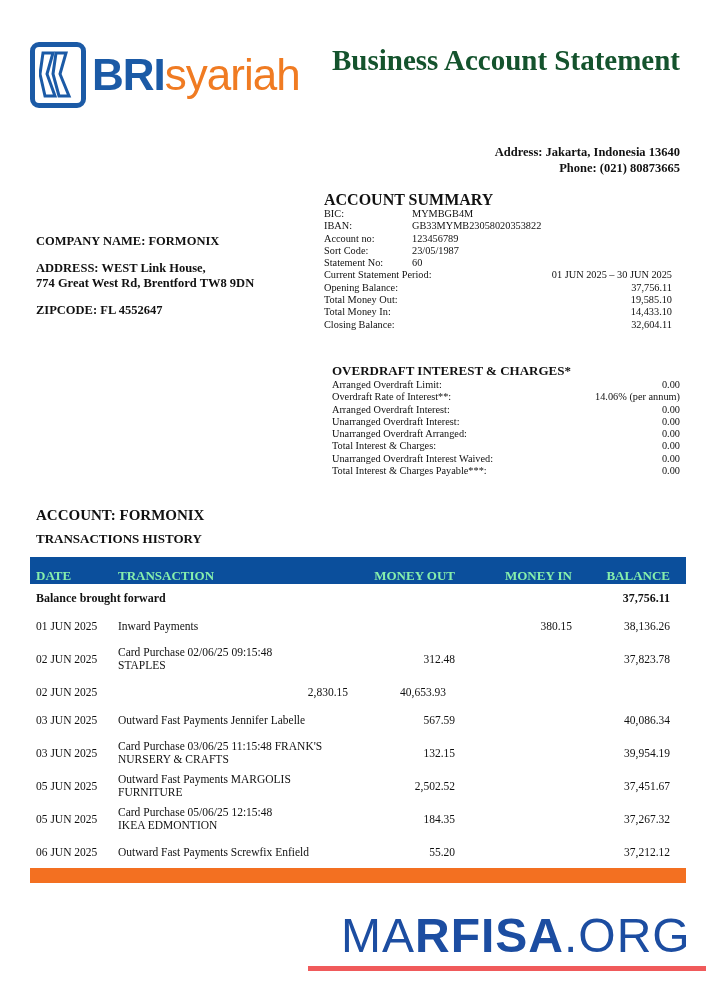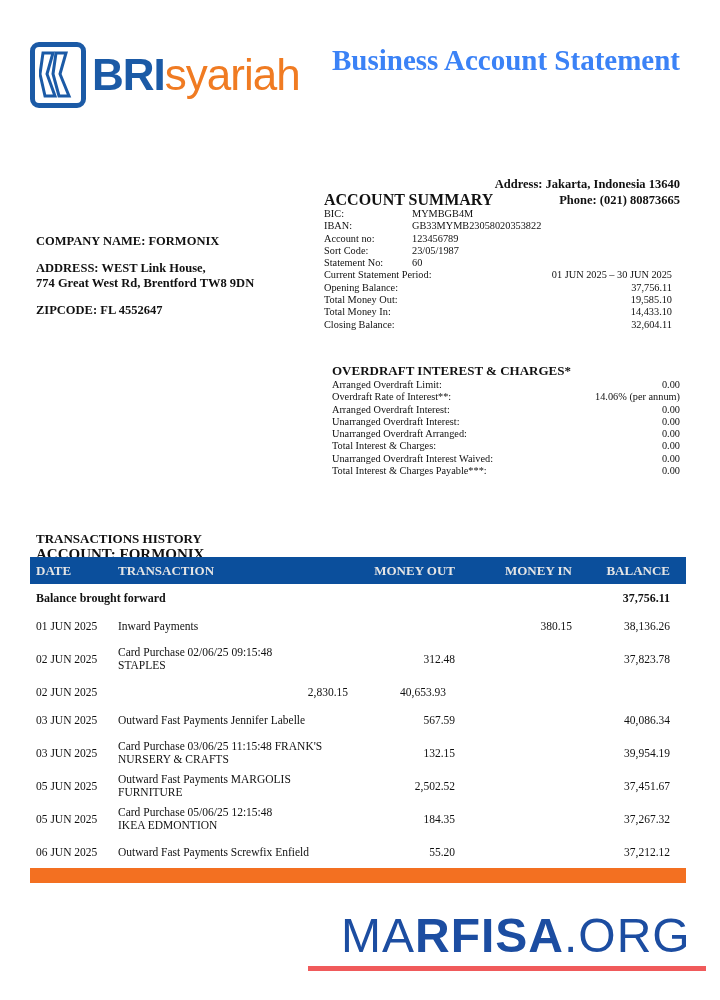--- a/index.html
+++ b/index.html
@@ -5,44 +5,44 @@
   html, body { margin: 0; padding: 0; background: #ffffff; }
   body { width: 720px; height: 1000px; position: relative; overflow: hidden; font-family: "Liberation Serif", serif; color: #111; }
 
   .logo { position: absolute; left: 30px; top: 42px; display: flex; align-items: center; }
   .logo-mark { width: 56px; height: 66px; border: 5px solid #1b5aa6; border-radius: 9px; box-sizing: border-box; position: relative; background: #fff; }
   .logo-mark svg { position: absolute; left: 4px; top: 3px; }
   .logo-text { margin-left: 6px; font-family: "Liberation Sans", sans-serif; font-size: 44px; letter-spacing: -1px; line-height: 1; }
   .logo-text .bri { color: #1b5aa6; font-weight: bold; }
   .logo-text .sya { color: #f07b22; }
 
-  .doc-title { position: absolute; right: 40px; top: 44px; font-size: 29px; font-weight: bold; color: #3b82f6; }
-
-  .bank-contact { position: absolute; right: 40px; top: 144px; text-align: right; font-size: 12.5px; font-weight: bold; line-height: 16px; margin-top: 32px; }
+  .doc-title { position: absolute; right: 40px; top: 44px; font-size: 29px; font-weight: bold; color: #14532d; }
+
+  .bank-contact { position: absolute; right: 40px; top: 144px; text-align: right; font-size: 12.5px; font-weight: bold; line-height: 16px; }
 
   .company { position: absolute; left: 36px; top: 234px; font-size: 12.5px; font-weight: bold; }
   .company div { line-height: 15px; }
   .company .gap { height: 12px; }
 
   .summary { position: absolute; left: 324px; top: 191px; width: 348px; }
   .section-h { font-size: 16px; font-weight: bold; line-height: 17px; }
   .kv { display: flex; font-size: 10.3px; line-height: 12.3px; }
   .kv .k { width: 88px; }
   .kv .v { flex: 1; }
   .kv.wide .k { flex: 1; width: auto; }
   .kv.wide .v { flex: none; text-align: right; }
 
   .overdraft { position: absolute; left: 332px; top: 362px; width: 348px; }
   .overdraft .section-h { font-size: 13px; }
 
-  .account-h { position: absolute; left: 36px; top: 507px; font-size: 15px; font-weight: bold; margin-top: 39px; }
+  .account-h { position: absolute; left: 36px; top: 507px; font-size: 15px; font-weight: bold; }
   .history-h { position: absolute; left: 36px; top: 531px; font-size: 13px; font-weight: bold; }
 
   .table { position: absolute; left: 30px; top: 557px; width: 656px; }
-  .thead { display: flex; background: #0b4f9c; color: #e5e5e5; height: 27px; align-items: center; font-weight: bold; font-size: 13px; }
+  .thead { display: flex; background: #0b4f9c; color: #86efac; height: 27px; align-items: flex-end; font-weight: bold; font-size: 13px; }
   .col-date { width: 82px; padding-left: 6px; }
   .col-tx { flex: 1; }
   .col-out { width: 113px; text-align: right; }
   .col-in { width: 117px; text-align: right; }
   .col-bal { width: 98px; text-align: right; padding-right: 16px; }
   .row { display: flex; align-items: center; font-size: 11.5px; line-height: 13px; }
   .row.bf { height: 28px; font-weight: bold; font-size: 12px; }
   .row.bf .label { padding-left: 6px; flex: 1; }
   .row.single { height: 28px; }
   .row.double { height: 38px; }

